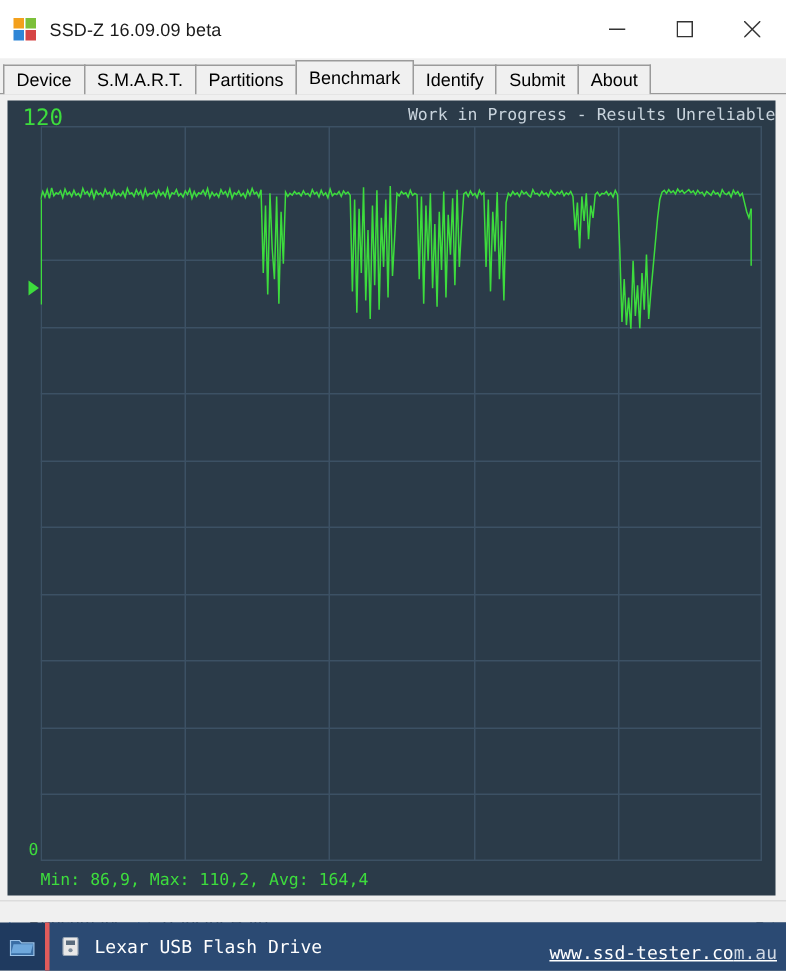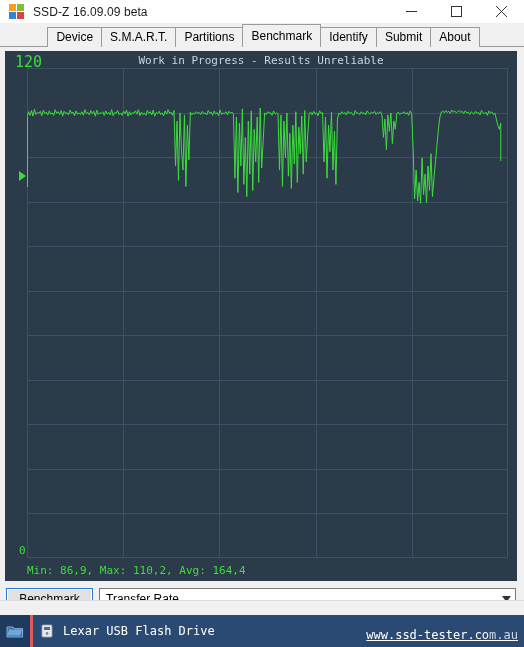--- a/index.html
+++ b/index.html
@@ -15,21 +15,21 @@
   }
   .window {
     position: relative;
     width: 524px;
     height: 647px;
     background: #f0f0f0;
     box-sizing: border-box;
   }
   
   .titlebar {
-    height: 23px;
+    height: 39px;
     background: #ffffff;
     display: flex;
     align-items: center;
     border-bottom: 0px solid #ddd;
   }
   .app-icon {
     width: 16px;
     height: 16px;
     margin-left: 9px;
     margin-right: 8px;
@@ -68,21 +68,20 @@
   
   .tabstrip {
     position: relative;
     height: 24px;
     background: #f0f0f0;
     padding-left: 2px;
     box-sizing: border-box;
     display: flex;
     align-items: flex-end;
     border-bottom: 1px solid #9a9a9a;
-    justify-content: center;
   }
   .tab {
     height: 20px;
     line-height: 19px;
     padding: 0 8px;
     font-size: 12px;
     color: #000;
     background: #f0f0f0;
     border: 1px solid #9a9a9a;
     border-bottom: none;
@@ -116,21 +115,21 @@
     height: 530px;
     background: #2b3b49;
     box-sizing: border-box;
     margin-left: -1px;
   }
   .graph-header {
     position: absolute;
     top: 3px;
     left: 0;
     width: 100%;
-    text-align: center;
+    text-align: right;
     font-family: "DejaVu Sans Mono", monospace;
     font-size: 11px;
     color: #c9d4dd;
     letter-spacing: 0px;
   }
   .axis-top-label {
     position: absolute;
     left: 10px;
     top: 2px;
     font-family: "DejaVu Sans Mono", monospace;

